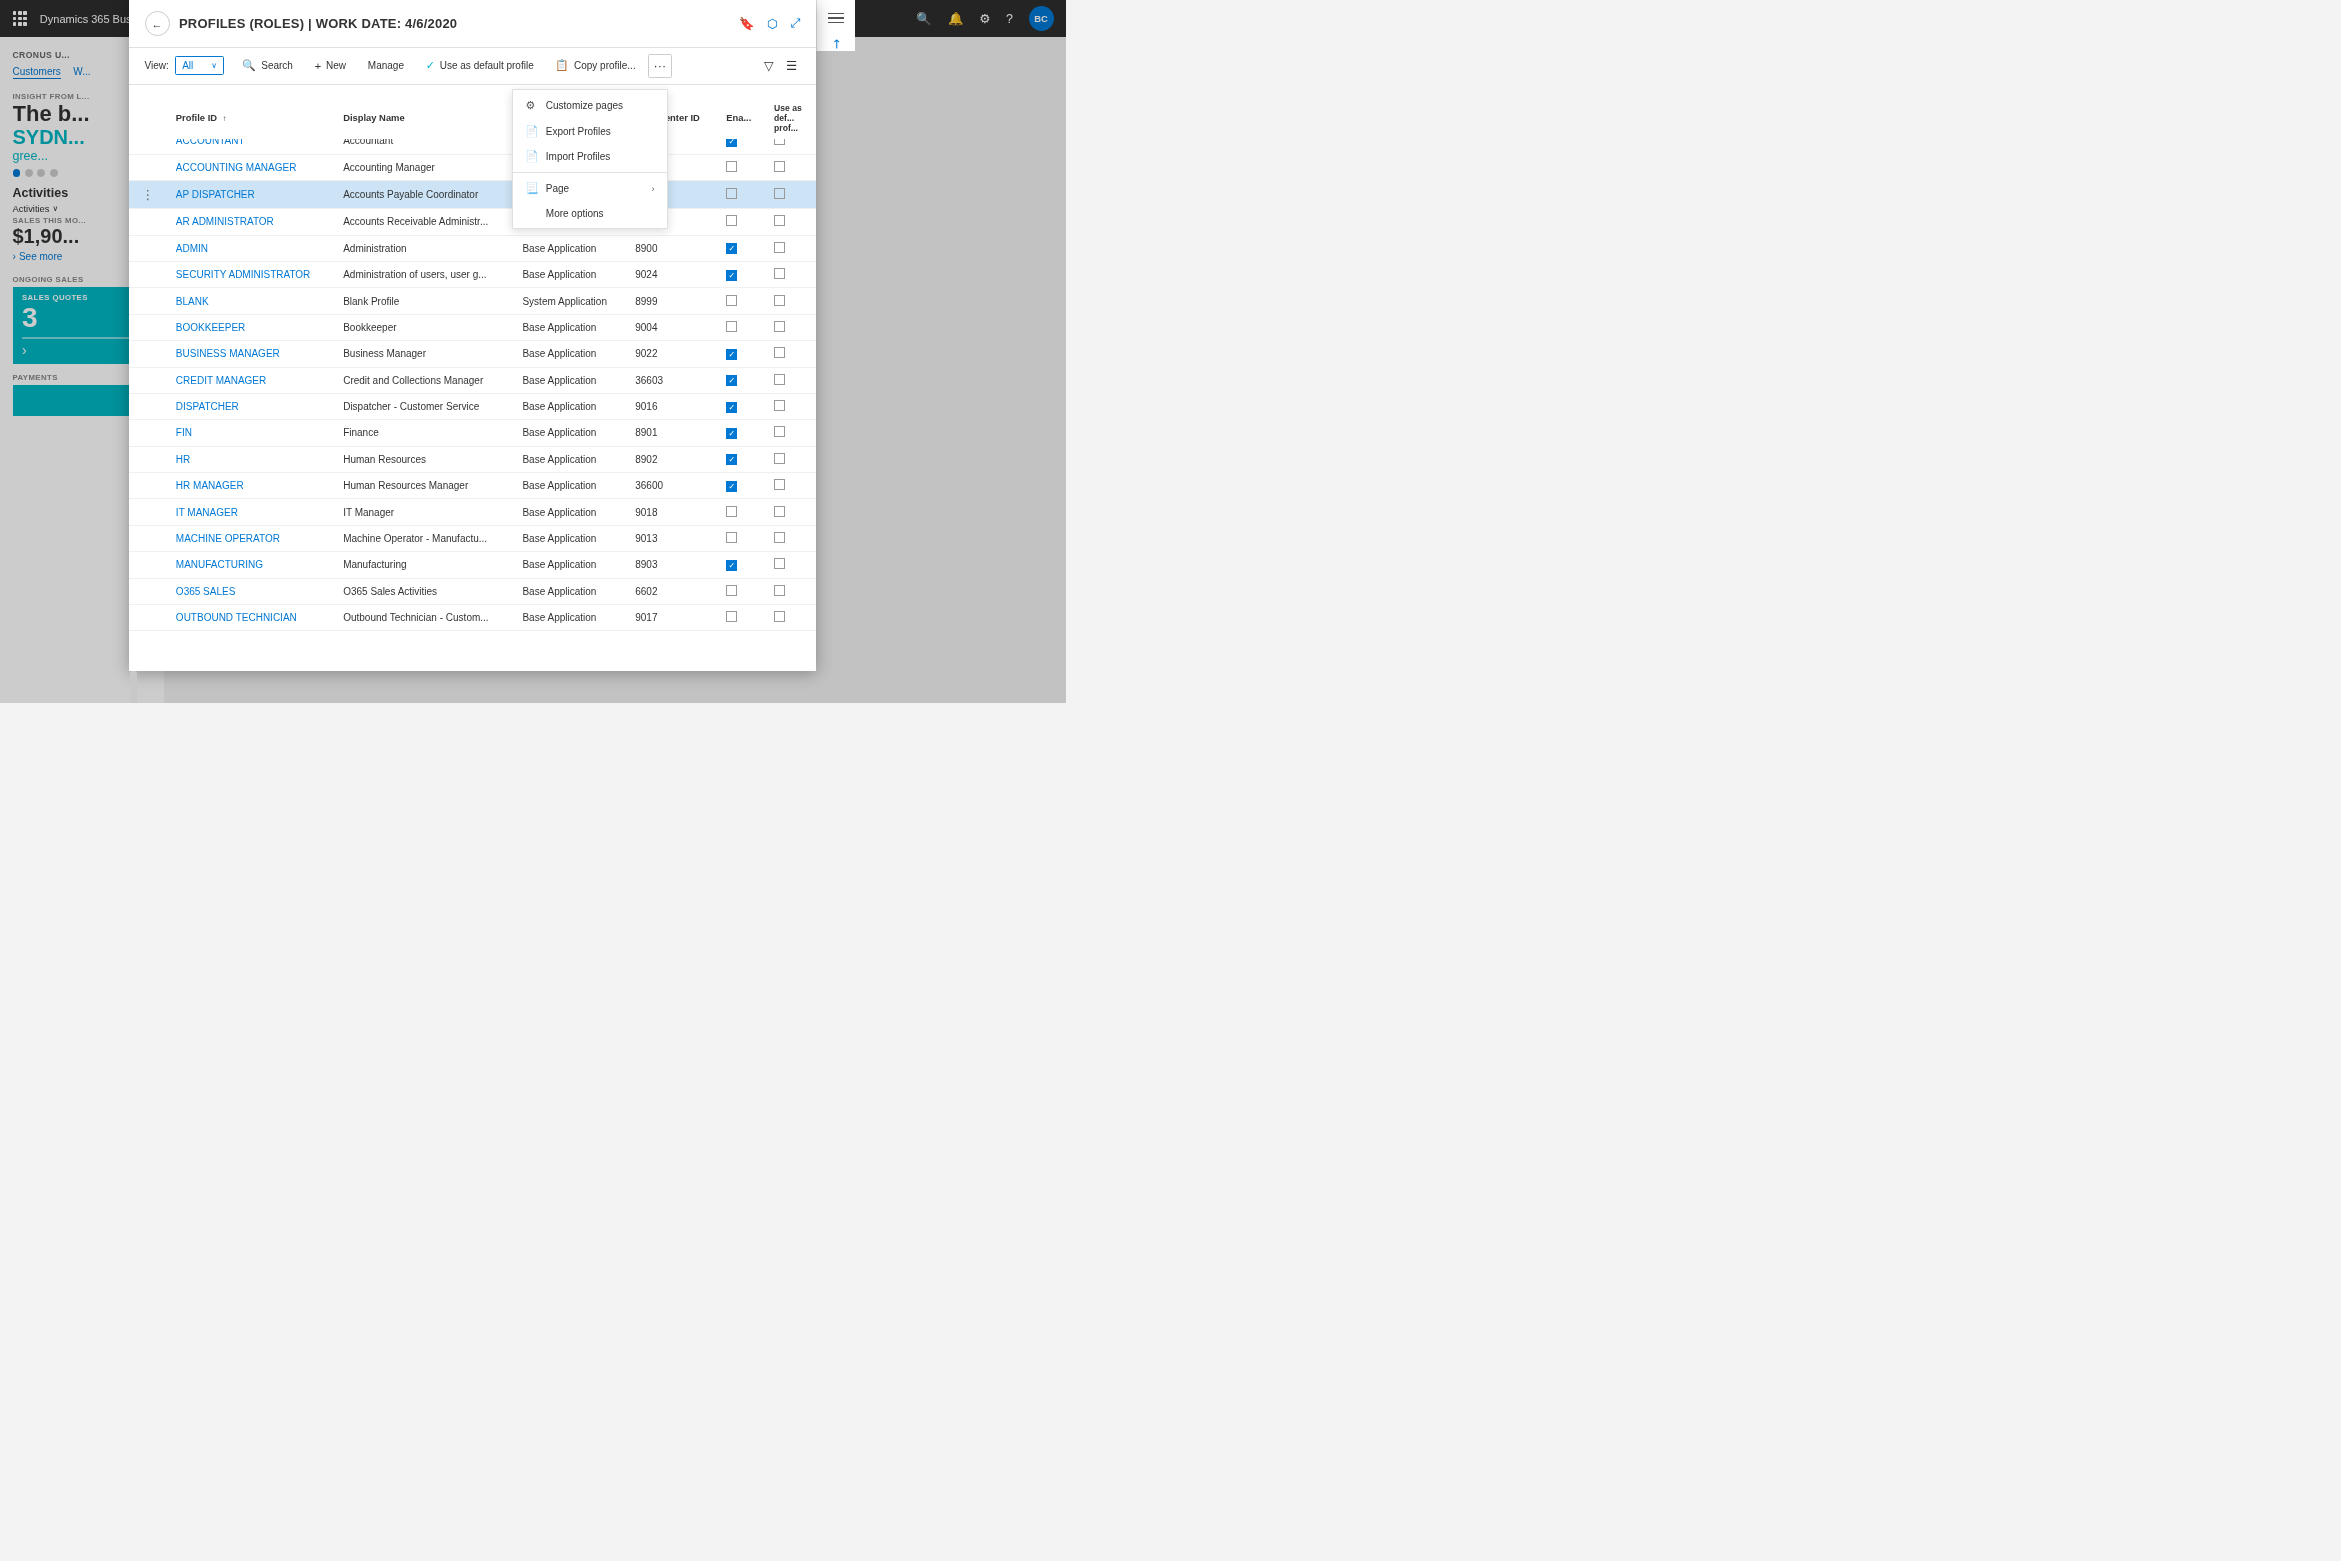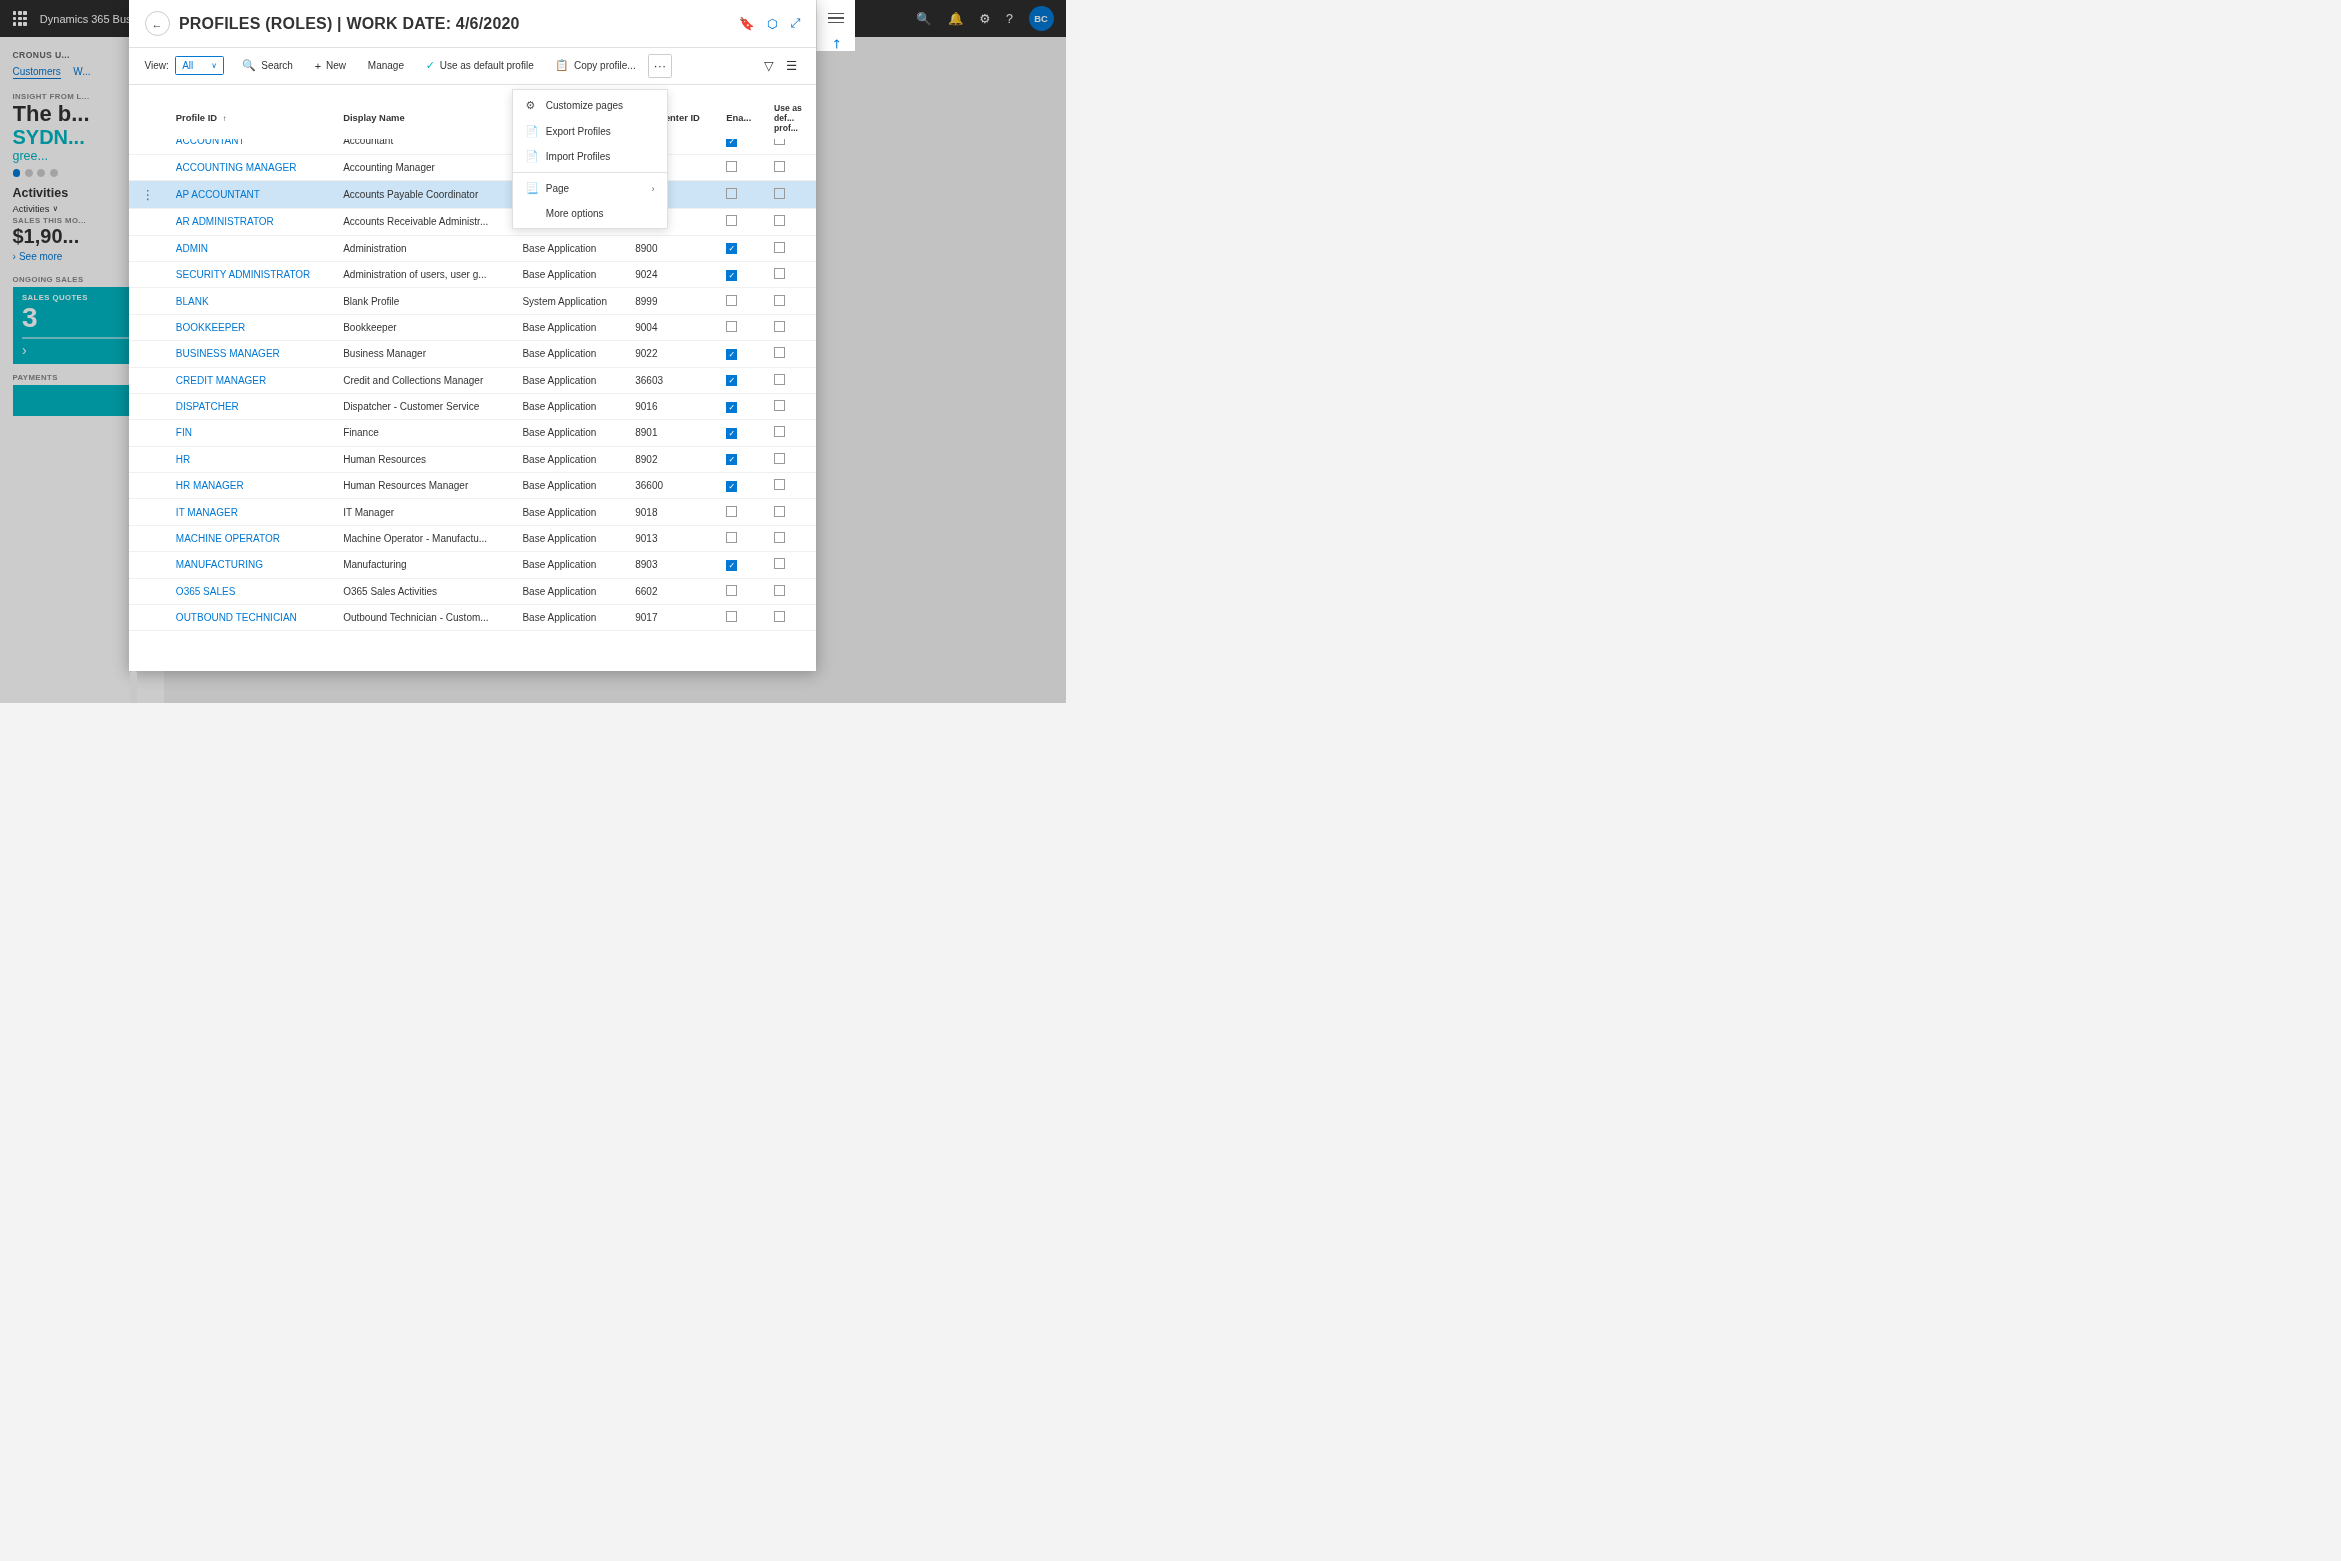--- a/index.html
+++ b/index.html
@@ -255,21 +255,21 @@
       background: white;
       border: 0.8px solid #ccc;
       display: flex;
       align-items: center;
       justify-content: center;
       cursor: pointer;
       font-size: 11px;
       color: #333;
     }
     .dialog-title {
-      font-size: 16px;
+      font-size: 13px;
       font-weight: 600;
       color: #333;
       flex: 1;
       letter-spacing: 0.2px;
     }
     .dialog-header-icons {
       display: flex;
       gap: 12.5px;
     }
     .dialog-header-icon {
@@ -676,21 +676,21 @@
                 <td></td>
                 <td class="profile-id">ACCOUNTING MANAGER</td>
                 <td>Accounting Manager</td>
                 <td>Base App...</td>
                 <td>9001</td>
                 <td><span class="checkbox-unchecked"></span></td>
                 <td><span class="checkbox-unchecked"></span></td>
               </tr>
               <tr class="selected">
                 <td><span class="row-menu-btn">⋮</span></td>
-                <td class="profile-id">AP ACCOUNTANT</td>
+                <td class="profile-id">AP DISPATCHER</td>
                 <td>Accounts Payable Coordinator</td>
                 <td>Base App...</td>
                 <td>9002</td>
                 <td><span class="checkbox-unchecked"></span></td>
                 <td><span class="checkbox-unchecked"></span></td>
               </tr>
               <tr>
                 <td></td>
                 <td class="profile-id">AR ADMINISTRATOR</td>
                 <td>Accounts Receivable Administr...</td>

